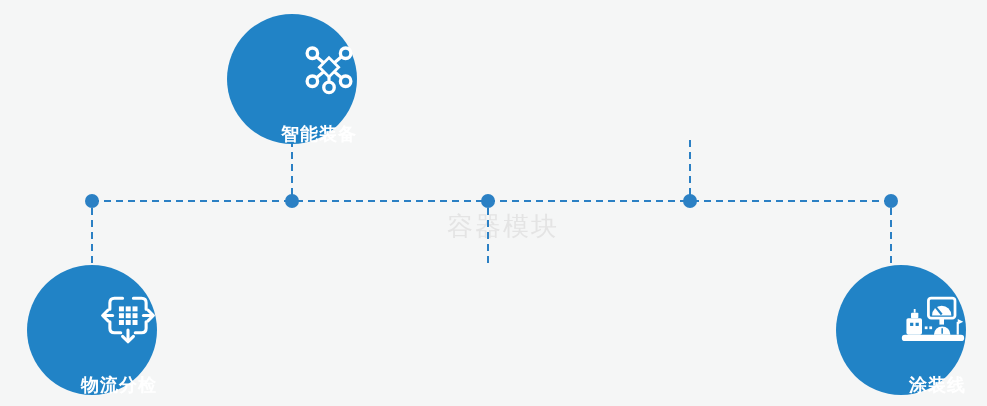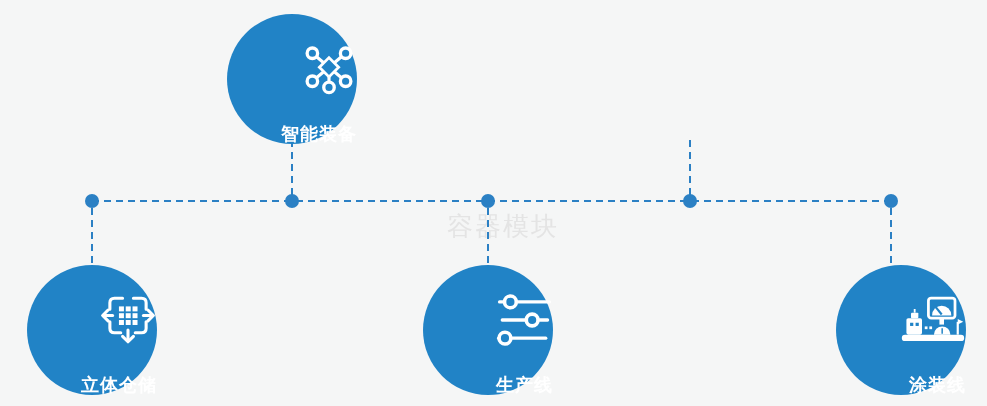--- a/index.html
+++ b/index.html
@@ -114,40 +114,23 @@
           <rect x="37" y="16" width="5.5" height="5.5"></rect>
           <rect x="22" y="23.5" width="5.5" height="5.5"></rect>
           <rect x="29.5" y="23.5" width="5.5" height="5.5"></rect>
           <rect x="37" y="23.5" width="5.5" height="5.5"></rect>
           <rect x="22" y="31" width="5.5" height="5.5"></rect>
           <rect x="29.5" y="31" width="5.5" height="5.5"></rect>
           <rect x="37" y="31" width="5.5" height="5.5"></rect>
         </g>
       </svg>
     </span>
-    <span class="label">立体仓储</span>
+    <span class="label">物流分检</span>
   </div>
 
-  <div class="node row-bottom" style="left:423px;">
-    <span class="icon">
-      <svg width="58" height="52" viewBox="0 0 64 56">
-        <g stroke="#fff" stroke-width="3.6" fill="none" stroke-linecap="round">
-          <line x1="5" y1="8" x2="60" y2="8"></line>
-          <line x1="8" y1="28" x2="58" y2="28"></line>
-          <line x1="4" y1="48" x2="56" y2="48"></line>
-        </g>
-        <g fill="#2183c6" stroke="#fff" stroke-width="4">
-          <circle cx="17" cy="8" r="6.5"></circle>
-          <circle cx="41" cy="28" r="6.5"></circle>
-          <circle cx="11" cy="48" r="6.5"></circle>
-        </g>
-      </svg>
-    </span>
-    <span class="label">生产线</span>
-  </div>
 
   <div class="node row-bottom" style="left:836px;">
     <span class="icon">
       <svg width="66" height="54" viewBox="0 0 72 58">
         <rect x="2" y="45" width="68" height="7" rx="3.5" fill="#fff"></rect>
         <rect x="31" y="5" width="29" height="22" rx="3" fill="none" stroke="#fff" stroke-width="3"></rect>
         <path d="M35,24 A10.5,10.5 0 0 1 56,24 Z" fill="#fff"></path>
         <line x1="45.5" y1="23" x2="39" y2="15" stroke="#2183c6" stroke-width="2.4"></line>
         <rect x="43" y="27" width="5" height="7" fill="#fff"></rect>
         <path d="M37,45 a9,9 0 0 1 18,0 Z" fill="#fff"></path>

